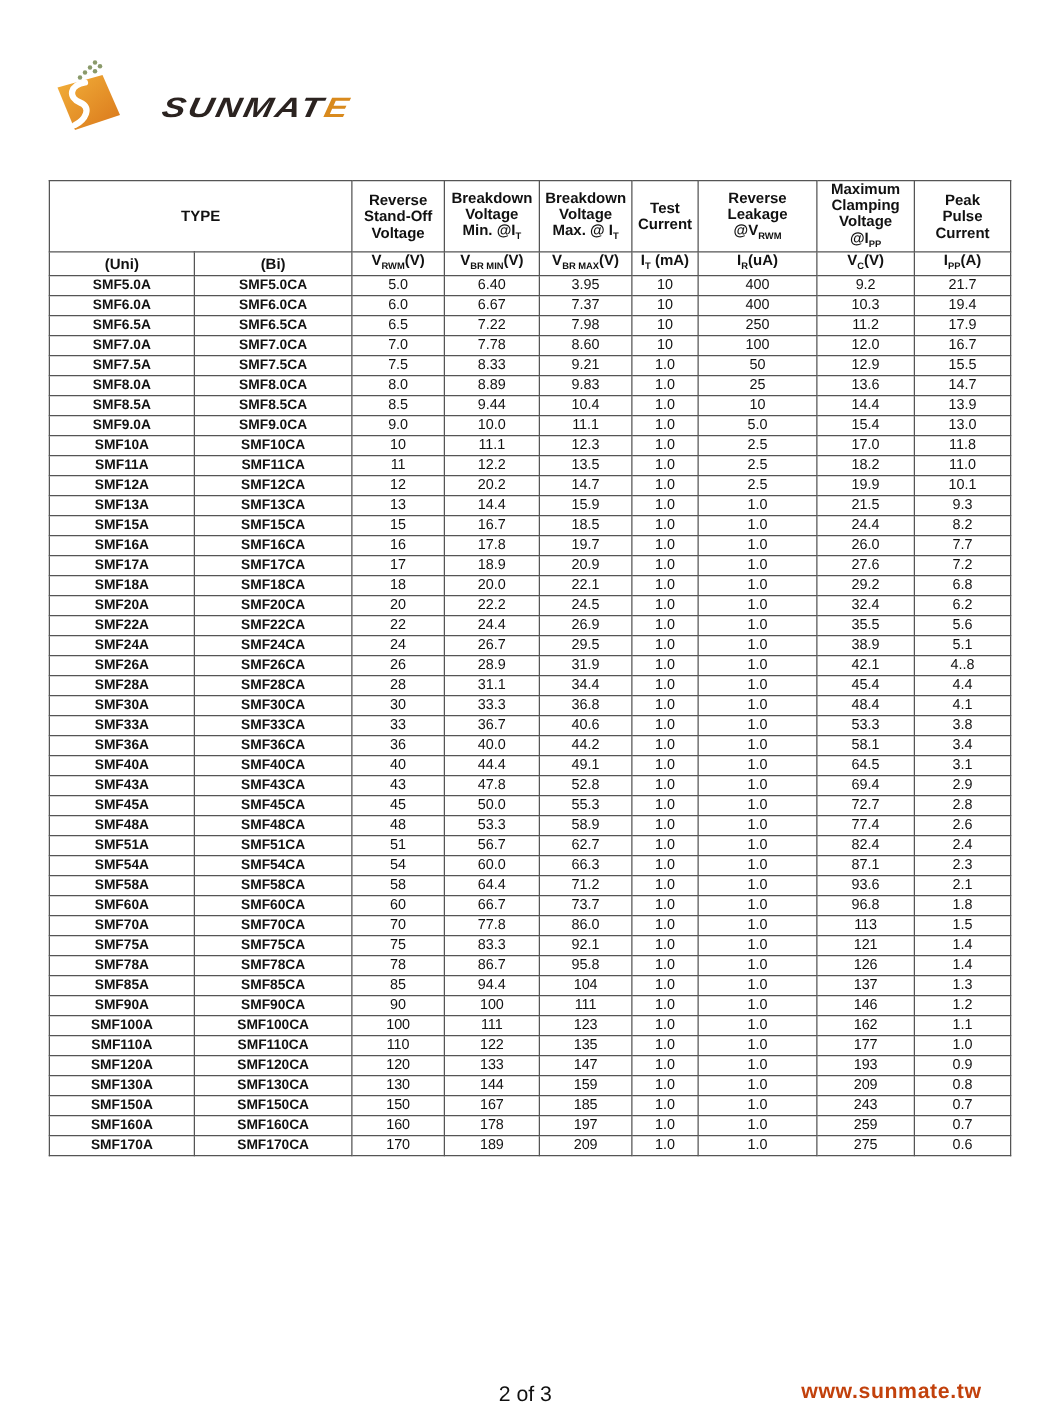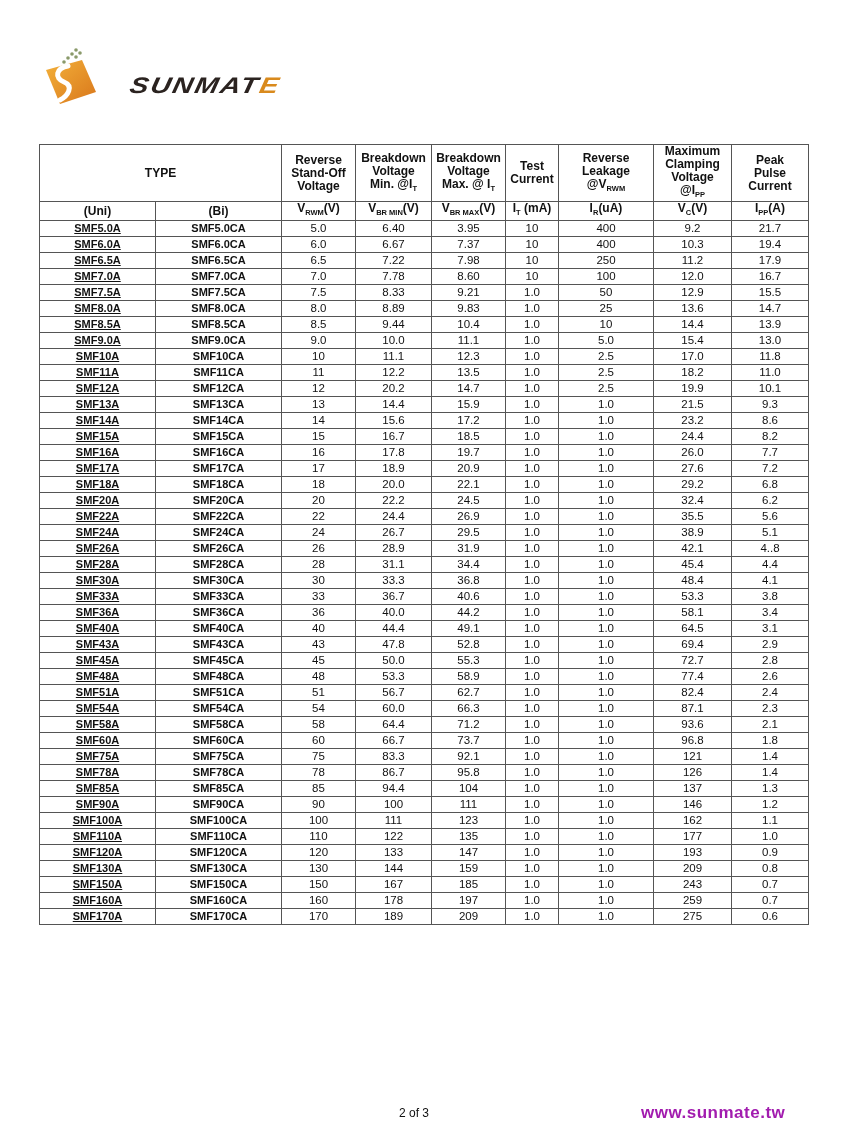--- a/index.html
+++ b/index.html
@@ -9,25 +9,25 @@
   .logo-text { position:absolute; left:92px; top:28px; font-family:"Liberation Sans", sans-serif; font-weight:bold; font-style:italic; font-size:28px; letter-spacing:2px; color:#2b2320; transform:skewX(-12deg) scaleY(0.8); text-transform:uppercase; }
   .logo-text .e { color:#d98a1d; }
   table.spec { position:absolute; left:39px; top:144px; width:769px; border-collapse:collapse; table-layout:fixed; font-size:11.5px; }
   table.spec th, table.spec td { border:1px solid #555; text-align:center; padding:0; }
   table.spec thead th { font-weight:bold; font-size:12px; line-height:13px; }
   .hdr1 th { height:55px; }
   .hdr2 th { height:17px; font-size:12px; }
   .sub { font-size:7.5px; }
   table.spec tbody td { height:15px; line-height:15px; }
   td.uni, td.bi { font-weight:bold; font-size:11px; }
-  td.uni { text-align:center;text-decoration:underline; }
+  td.uni { text-align:center; }
   td.bi { text-align:left; padding-left:34px; }
   .c-light { border-left-color:#bbb !important; }
-  .footer-page { position:absolute; left:399px; top:1106px; font-size:12px; color:#111; }
-  .footer-url { position:absolute; left:641px; top:1103px; font-size:17px; font-weight:bold; letter-spacing:0.5px; color:#a21caf; }
+  .footer-page { position:absolute; left:399px; top:1106px; font-size:17px; color:#111; }
+  .footer-url { position:absolute; left:641px; top:1103px; font-size:17px; font-weight:bold; letter-spacing:0.5px; color:#c2410c; }
 </style>
 </head>
 <body>
 
 <div class="logo">
   <svg class="logo-mark" viewBox="0 0 62 62">
     <g fill="#8a9a6a">
       <circle cx="38" cy="4" r="1.8"></circle>
         <circle cx="42" cy="7" r="1.8"></circle>
         <circle cx="34" cy="8" r="1.8"></circle>
@@ -223,31 +223,20 @@
         <td class="bi">SMF13CA</td>
         <td class="c-light">13</td>
         <td>14.4</td>
         <td>15.9</td>
         <td class="c-light">1.0</td>
         <td>1.0</td>
         <td>21.5</td>
         <td>9.3</td>
       </tr>
       <tr>
-        <td class="uni">SMF14A</td>
-        <td class="bi">SMF14CA</td>
-        <td class="c-light">14</td>
-        <td>15.6</td>
-        <td>17.2</td>
-        <td class="c-light">1.0</td>
-        <td>1.0</td>
-        <td>23.2</td>
-        <td>8.6</td>
-      </tr>
-      <tr>
         <td class="uni">SMF15A</td>
         <td class="bi">SMF15CA</td>
         <td class="c-light">15</td>
         <td>16.7</td>
         <td>18.5</td>
         <td class="c-light">1.0</td>
         <td>1.0</td>
         <td>24.4</td>
         <td>8.2</td>
       </tr>
@@ -452,20 +441,31 @@
       <tr>
         <td class="uni">SMF60A</td>
         <td class="bi">SMF60CA</td>
         <td class="c-light">60</td>
         <td>66.7</td>
         <td>73.7</td>
         <td class="c-light">1.0</td>
         <td>1.0</td>
         <td>96.8</td>
         <td>1.8</td>
+      </tr>
+      <tr>
+        <td class="uni">SMF70A</td>
+        <td class="bi">SMF70CA</td>
+        <td class="c-light">70</td>
+        <td>77.8</td>
+        <td>86.0</td>
+        <td class="c-light">1.0</td>
+        <td>1.0</td>
+        <td>113</td>
+        <td>1.5</td>
       </tr>
       <tr>
         <td class="uni">SMF75A</td>
         <td class="bi">SMF75CA</td>
         <td class="c-light">75</td>
         <td>83.3</td>
         <td>92.1</td>
         <td class="c-light">1.0</td>
         <td>1.0</td>
         <td>121</td>

